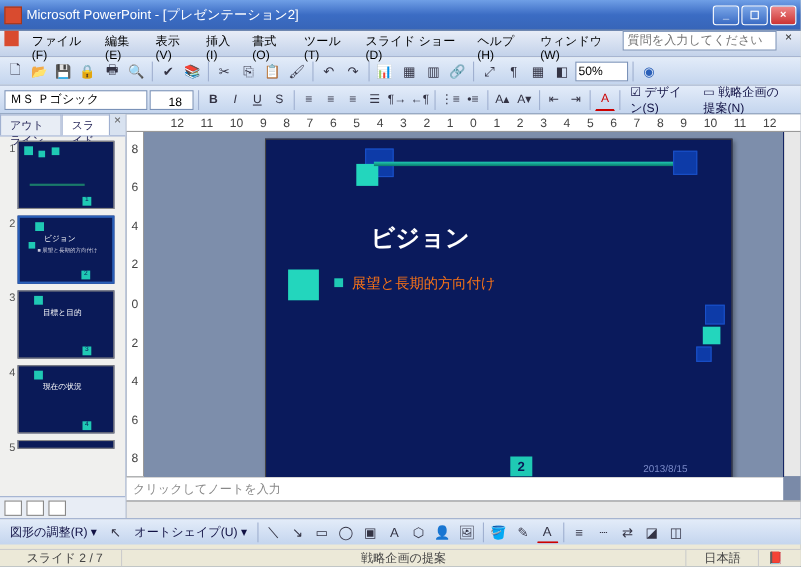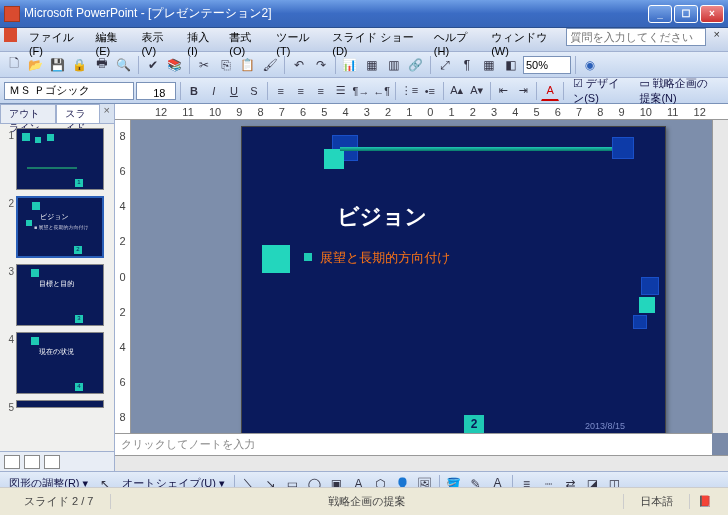--- a/index.html
+++ b/index.html
@@ -55,21 +55,21 @@
 .slide .line{position:absolute;height:4px;background:linear-gradient(180deg,#1fc9b4,#0a7a6a)}
 .slide .title{position:absolute;left:95px;top:75px;color:#fff;font-size:22px;font-weight:bold}
 .slide .bullet{position:absolute;left:62px;top:126px;width:8px;height:8px;background:#1fc9b4}
 .slide .body{position:absolute;left:78px;top:122px;color:#f97316;font-size:13px}
 .slide .pgnum{position:absolute;bottom:10px;left:222px;width:20px;height:18px;background:#1fc9b4;color:#0a1a58;font-weight:bold;display:flex;align-items:center;justify-content:center;font-size:12px}
 .slide .date{position:absolute;bottom:12px;right:40px;color:#7a8ac8;font-size:9px}
 .vscroll{width:16px;background:#e8e8e8;border-left:1px solid #999}
 .hscroll{height:16px;background:#e8e8e8;border-top:1px solid #999}
 .notes{height:22px;background:#fff;border-top:1px solid #999;padding:3px 6px;color:#888;margin-right:16px}
 .bottombar{position:absolute;left:0;right:0;bottom:20px;height:24px;background:linear-gradient(180deg,#e3ecf9,#c4d5ee);display:flex;align-items:center;padding:0 4px;gap:2px;border-top:1px solid #a0b0d0}
-.statusbar{position:absolute;left:0;right:0;bottom:0;height:28px;background:#ece9d8;display:flex;align-items:center;border-top:1px solid #ccc;padding:0 8px;font-size:10px;color:#444}
+.statusbar{position:absolute;left:0;right:0;bottom:0;height:16px;background:#ece9d8;display:flex;align-items:center;border-top:1px solid #ccc;padding:0 8px;font-size:10px;color:#444}
 .statusbar .cell{padding:0 16px;border-right:1px solid #ccc}
 </style>
 </head>
 <body>
 
 <div class="titlebar">
   <div class="app-icon"></div>
   <div class="title">Microsoft PowerPoint - [プレゼンテーション2]</div>
   <div class="win-btns">
     <div class="win-btn win-min">_</div>

